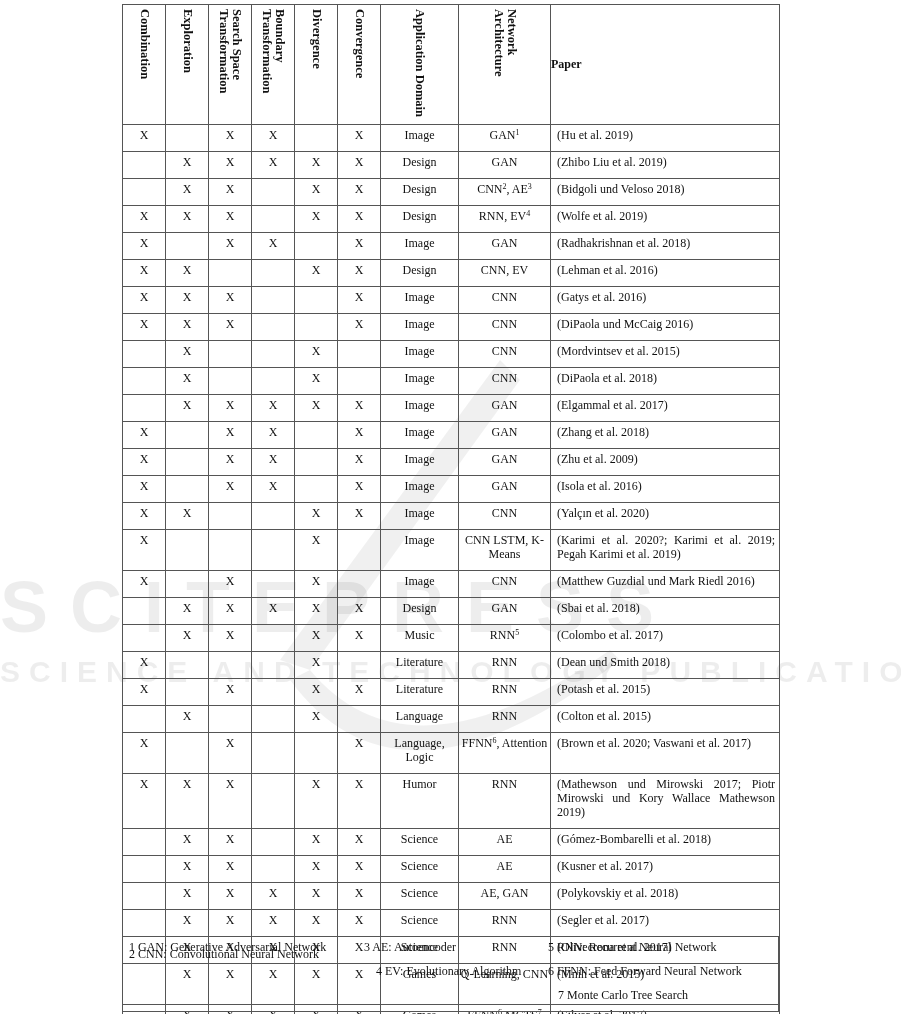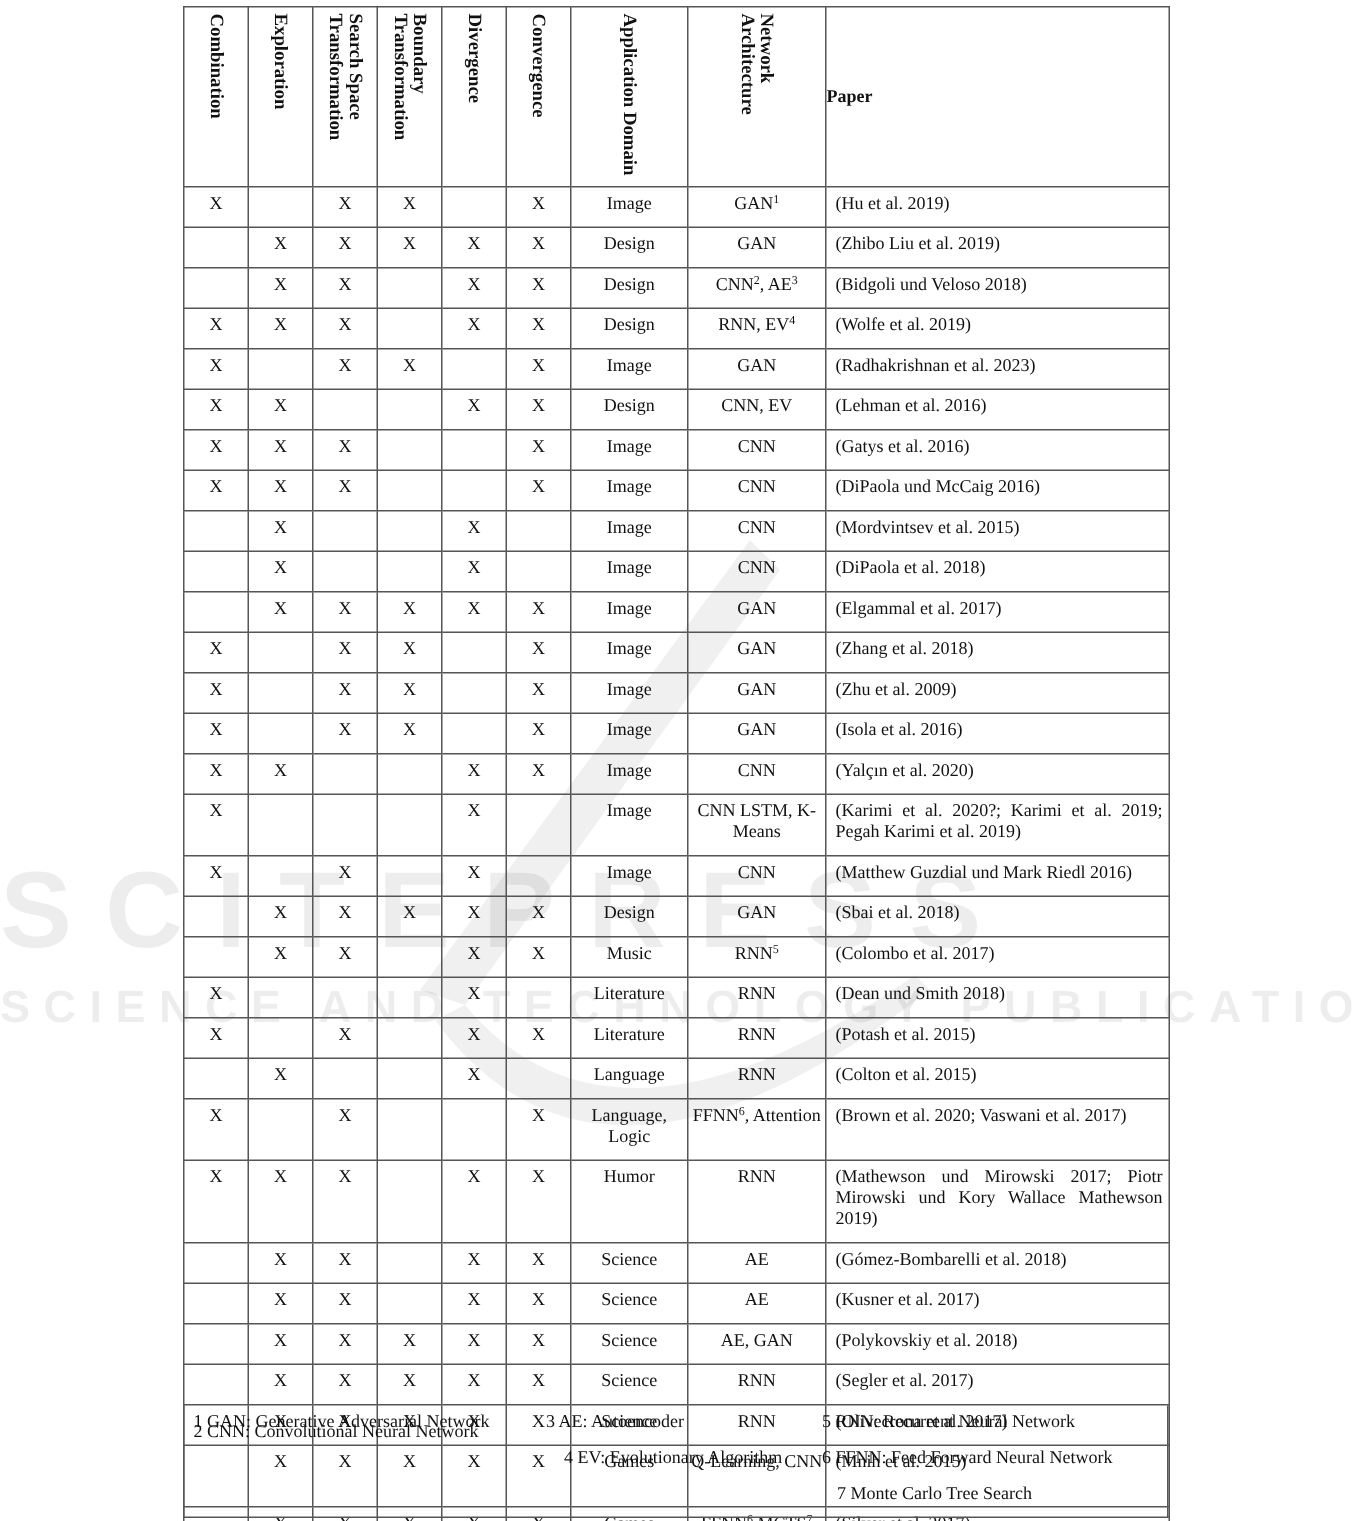--- a/index.html
+++ b/index.html
@@ -104,21 +104,21 @@
       </tr>
       <tr>
         <td>X</td>
         <td></td>
         <td>X</td>
         <td>X</td>
         <td></td>
         <td>X</td>
         <td>Image</td>
         <td>GAN</td>
-        <td class="paper">(Radhakrishnan et al. 2023)</td>
+        <td class="paper">(Radhakrishnan et al. 2018)</td>
       </tr>
       <tr>
         <td>X</td>
         <td>X</td>
         <td></td>
         <td></td>
         <td>X</td>
         <td>X</td>
         <td>Design</td>
         <td>CNN, EV</td>

